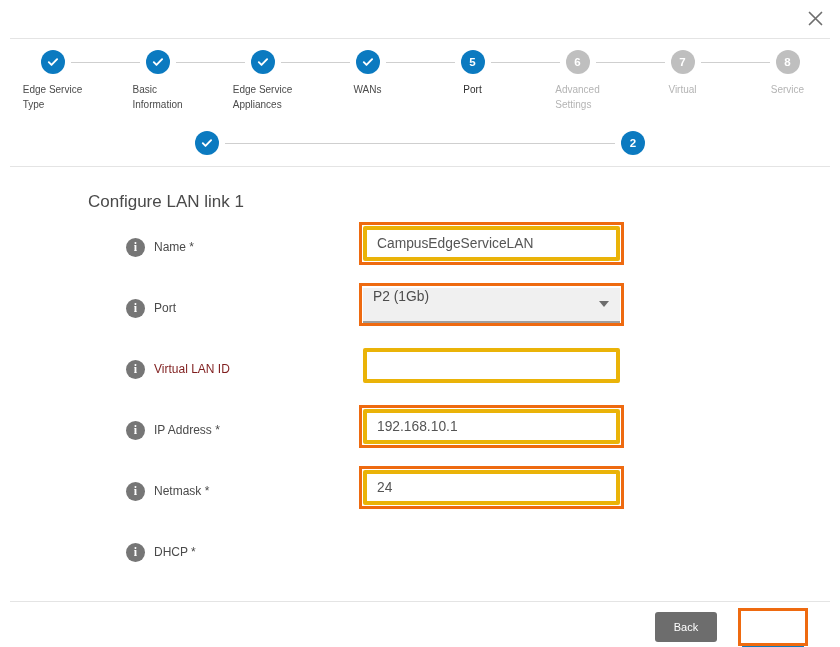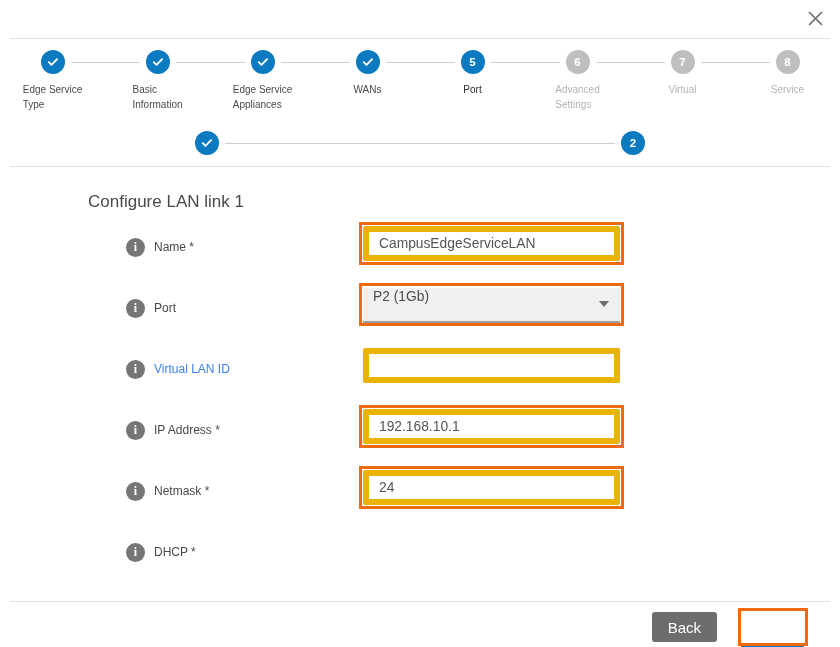--- a/index.html
+++ b/index.html
@@ -197,33 +197,33 @@
     margin-right: 9px;
     font-family: "Liberation Serif", serif;
     line-height: 1;
     cursor: pointer;
   }
   .field-label {
     font-size: 12px;
     color: #4a4a4a;
     white-space: nowrap;
   }
-  .field-label.muted { color: #3b82f6; }
+  .field-label.muted { color: #7f1d1d; }
 
   .control-cell {
     width: 257px;
     position: relative;
   }
 
   
   .txt {
     width: 257px;
     height: 35px;
     background: #ffffff;
-    border: 6px solid #eab308;
+    border: 4px solid #eab308;
     border-radius: 2px;
     font-family: "Liberation Sans", sans-serif;
     font-size: 13.8px;
     color: #555555;
     padding: 4px 10px;
     outline: none;
   }
   .txt::placeholder { color: #a9a9a9; }
 
   
@@ -279,21 +279,21 @@
     width: 840px;
     height: 46px;
   }
   .btn {
     position: absolute;
     top: 11px;
     height: 30px;
     border: none;
     border-radius: 3px;
     font-family: "Liberation Sans", sans-serif;
-    font-size: 15px;
+    font-size: 11px;
     color: #ffffff;
     cursor: pointer;
     padding: 0 16px;
   }
   .btn-back {
     right: 123px;
     background: #6d6d6d;
     min-width: 62px;
   }
   .btn-next {

